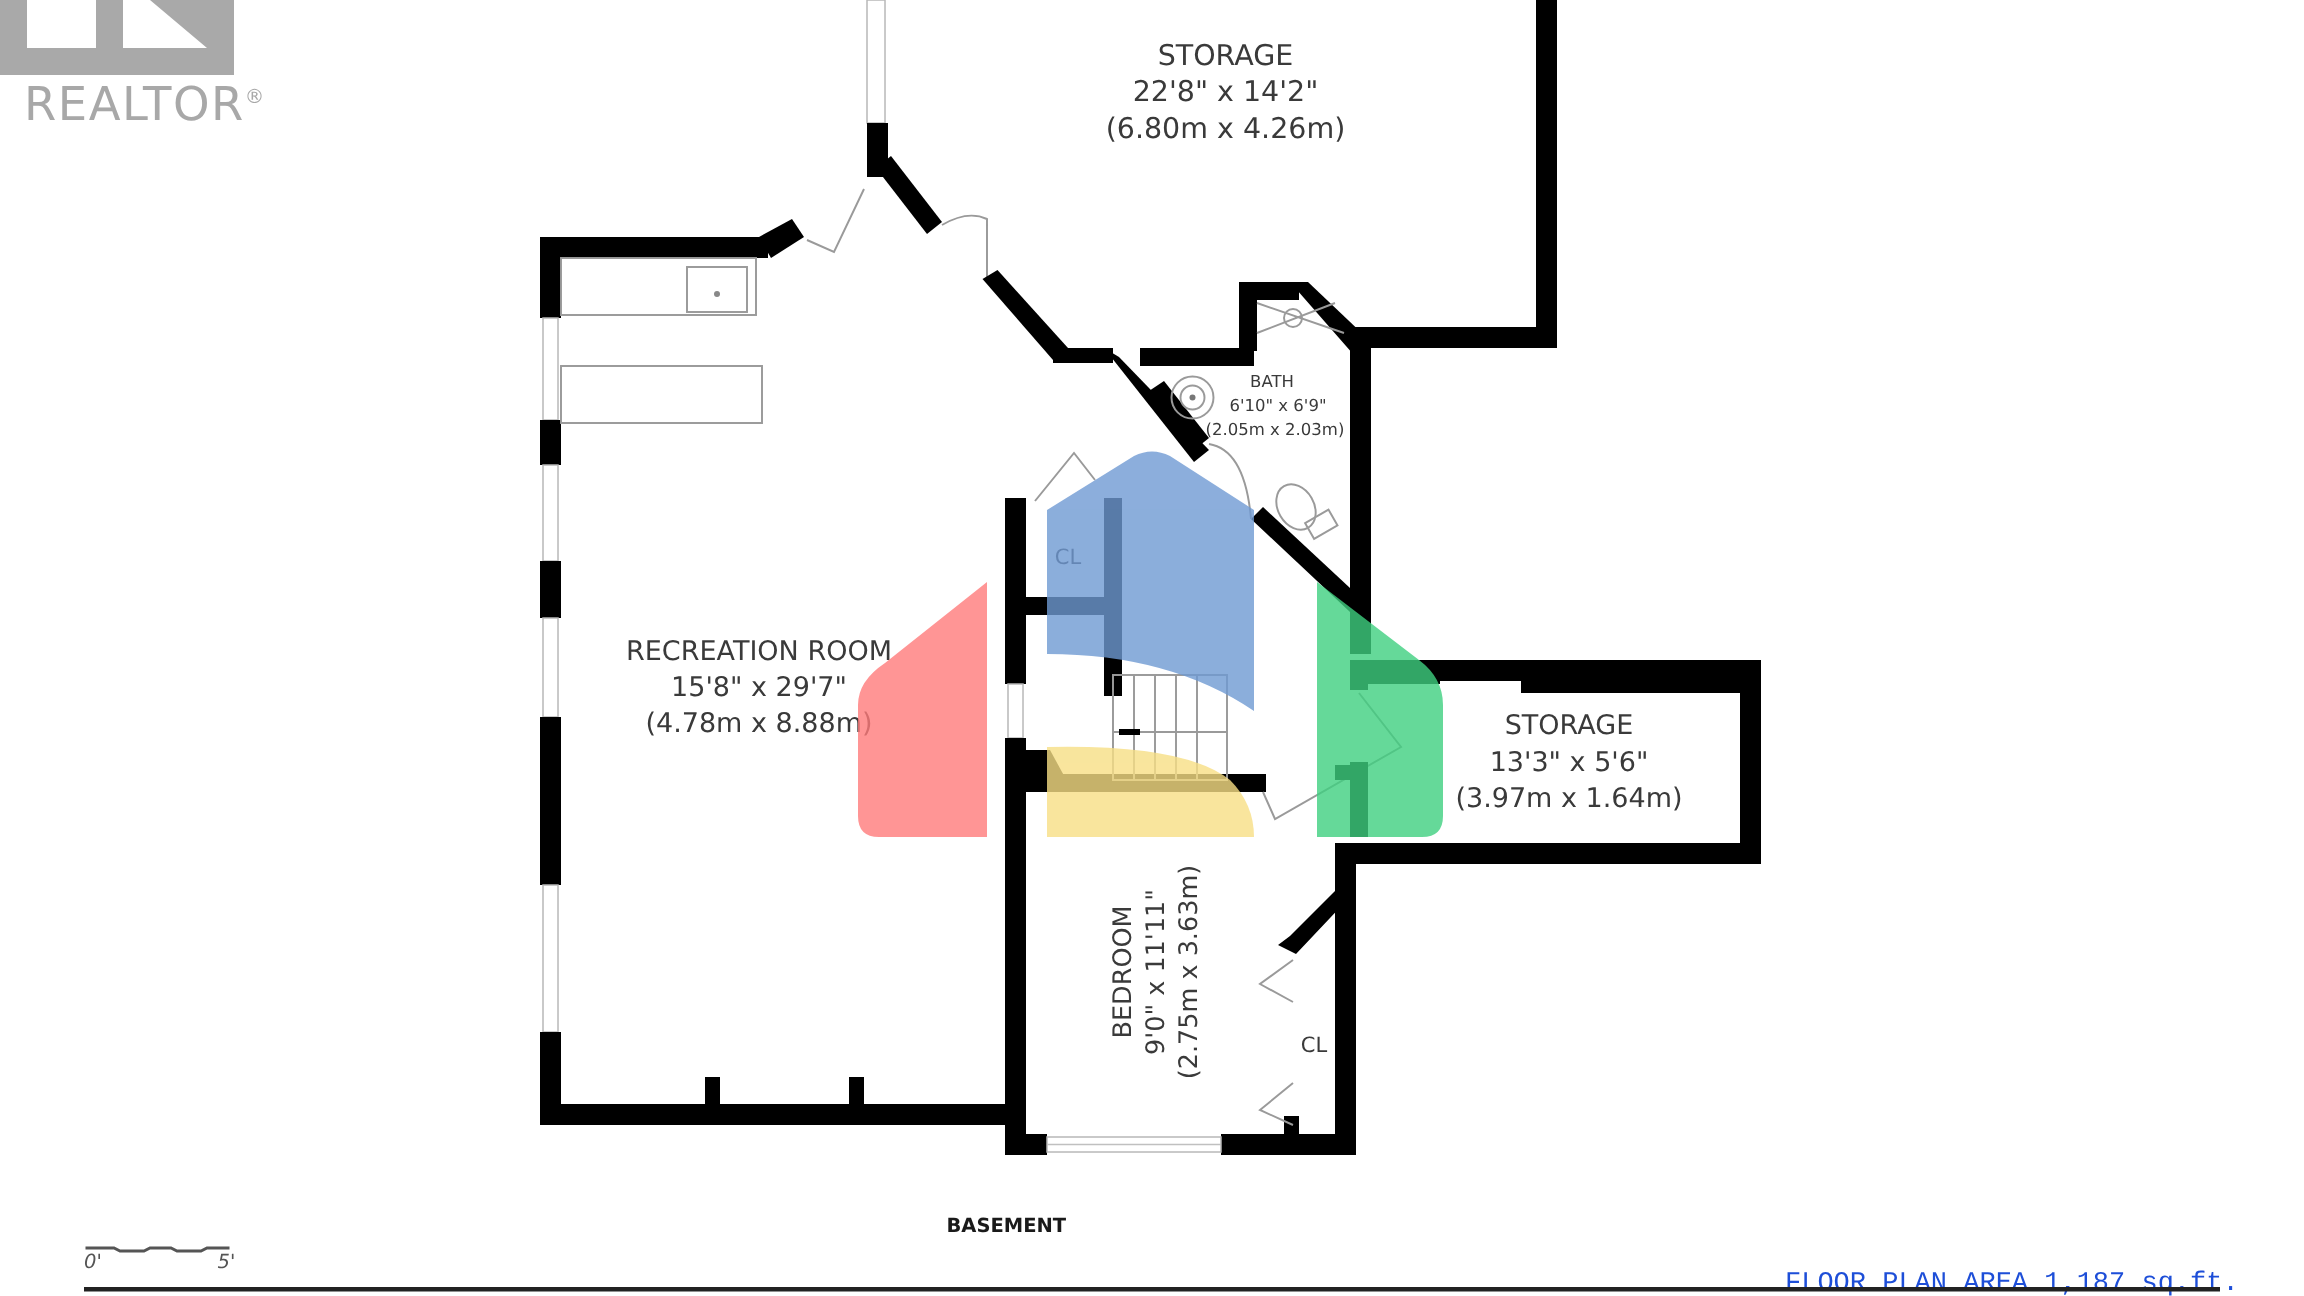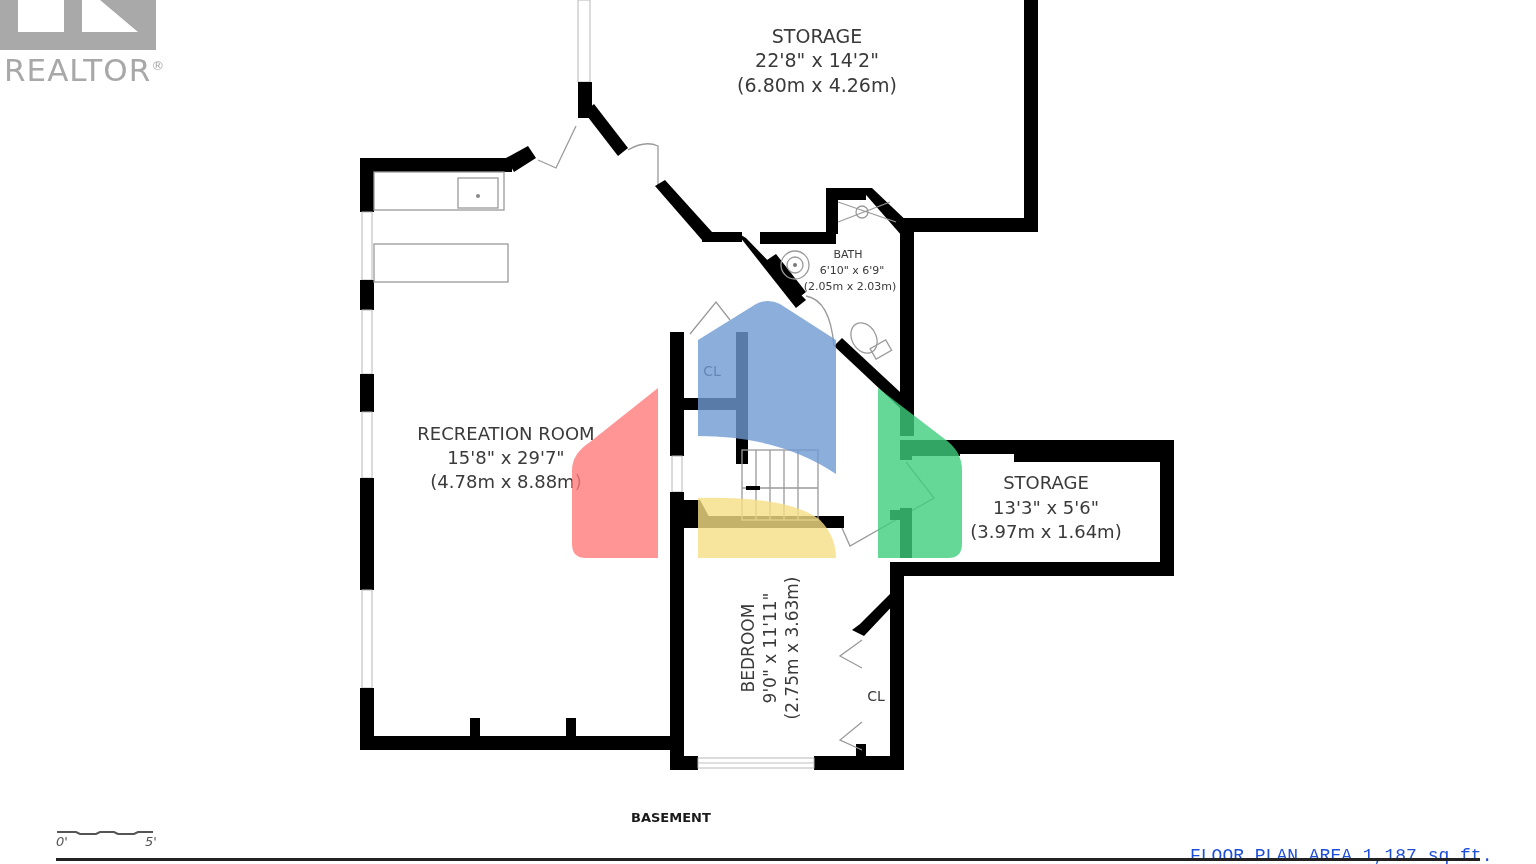--- a/index.html
+++ b/index.html
@@ -2,21 +2,21 @@
 <html><head>
 <meta charset="utf-8">
 <style>
   html, body { margin:0; padding:0; background:#ffffff; }
   body { width:1536px; height:864px; position:relative; overflow:hidden; font-family:"DejaVu Sans", sans-serif; }
   #plan { position:absolute; left:0; top:0; width:1536px; height:864px; }
   .room-label { font-family:"DejaVu Sans", sans-serif; fill:#3a3a3a; text-anchor:middle; }
   .wall { fill:#000; }
   .thin { fill:none; stroke:#9a9a9a; stroke-width:1.3; }
   .win { fill:#fff; stroke:#b8b8b8; stroke-width:1; }
-  .realtor-text { position:absolute; left:4px; top:52px; font-family:"DejaVu Sans", sans-serif; font-size:31px; color:#a8a8a8; letter-spacing:1px; }
+  .realtor-text { position:absolute; left:16px; top:52px; font-family:"DejaVu Sans", sans-serif; font-size:31px; color:#a8a8a8; letter-spacing:1px; }
   .realtor-reg { font-size:13px; vertical-align:super; }
   .basement-title { position:absolute; left:631px; top:810px; font-family:"DejaVu Sans", sans-serif; font-weight:bold; font-size:13px; color:#1a1a1a; }
   .area-text { position:absolute; left:1190px; top:826px; font-family:Liberation Mono, monospace; font-size:18px; color:#1d4ed8;margin-top:20px; }
   .scale-label { position:absolute; top:834px; font-family:"DejaVu Sans", sans-serif; font-size:13px; color:#555; font-style:italic; }
   .bottom-rule { position:absolute; left:56px; top:858px; width:1424px; height:3px; background:#222; }
 </style>
 </head>
 <body>
 
 <svg id="plan" viewBox="0 0 1536 864" xmlns="http://www.w3.org/2000/svg">

